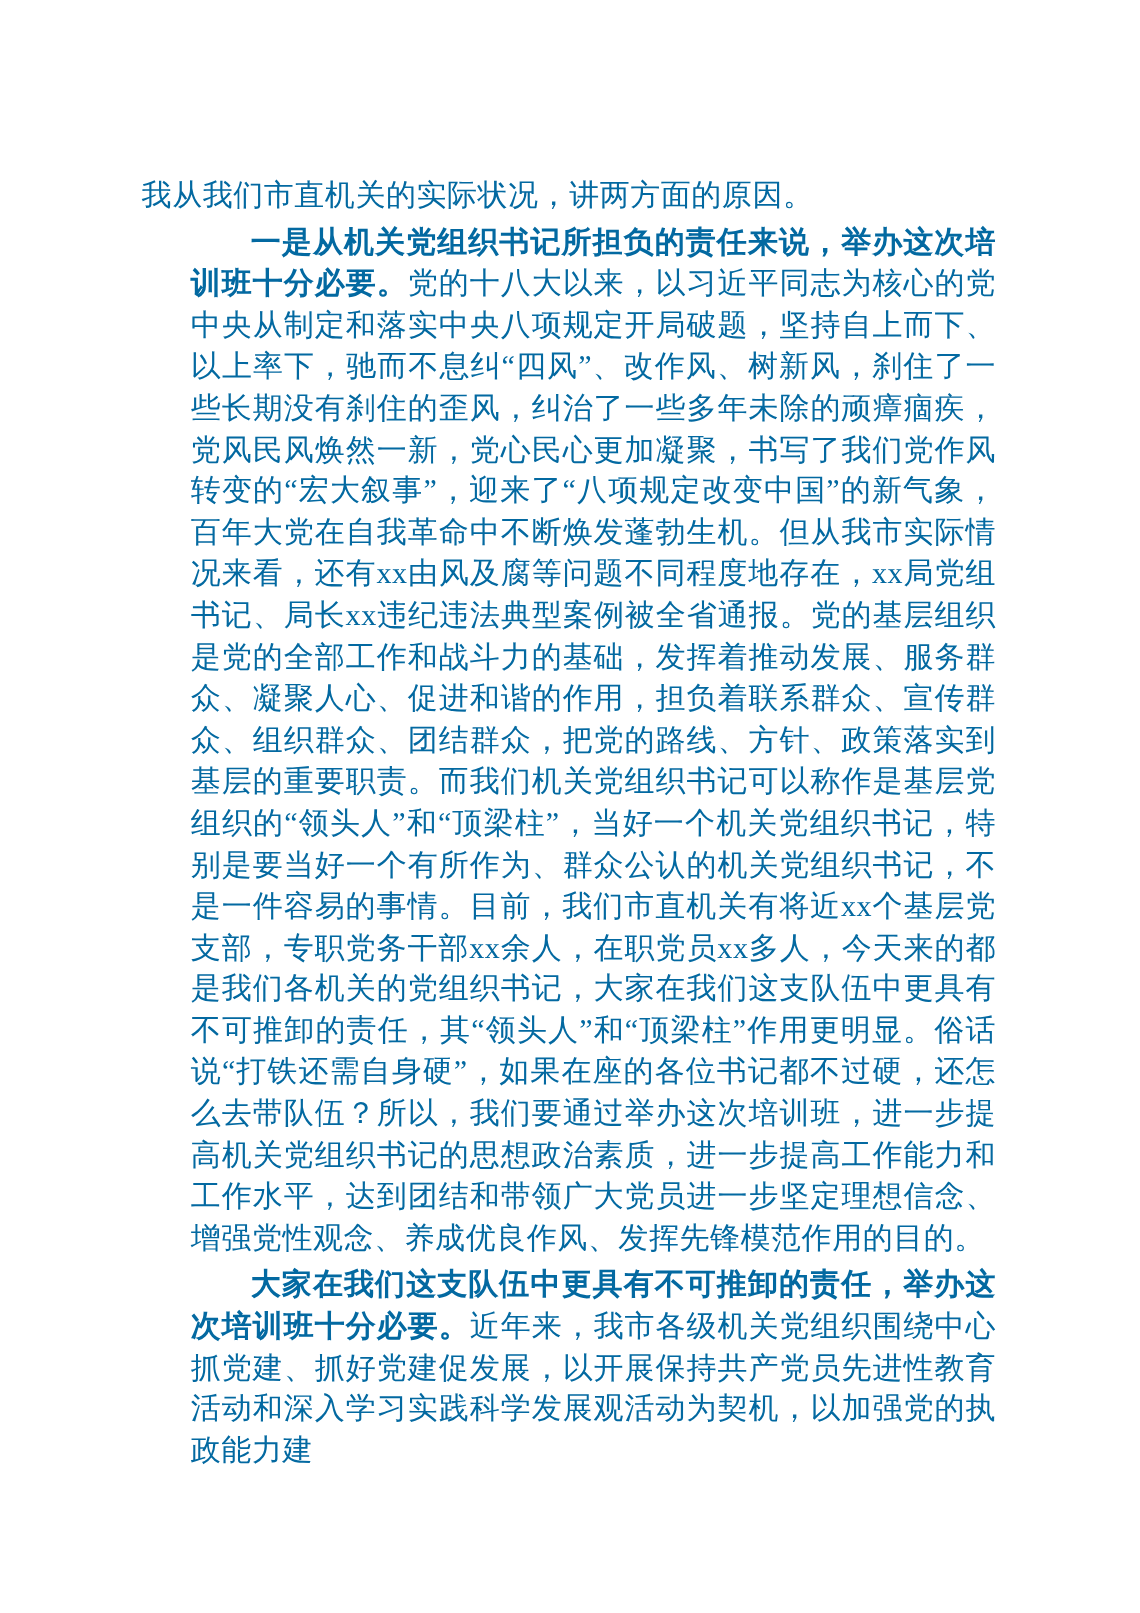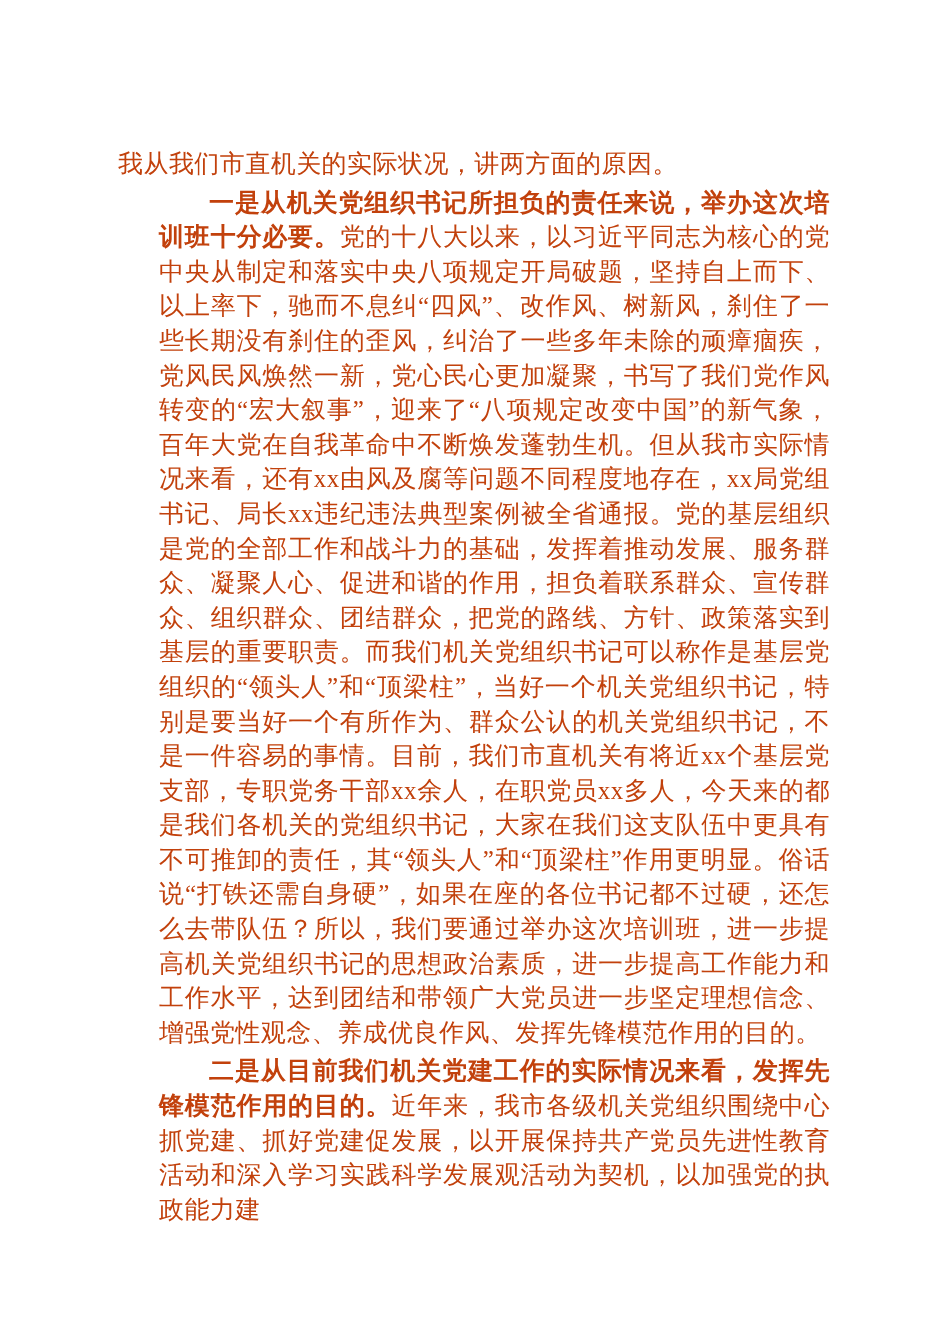--- a/index.html
+++ b/index.html
@@ -23,21 +23,21 @@
     background: #ffffff;
   }
   .doc-body {
     position: absolute;
     left: 118px;
     top: 147px;
     width: 712px;
     font-size: 25px;
     line-height: 34.6px;
     letter-spacing: 0.45px;
-    color: #c2410c;
+    color: #0369a1;
     text-align: justify;
     text-justify: inter-ideograph;
   }
   .para {
     margin: 0 0 4px 0;
     padding: 0;
   }
   .para.indent {
     text-indent: 2em;
     margin-left: 41px;
@@ -45,15 +45,15 @@
   .seg { font-weight: normal; }
   .seg.bold { font-weight: 700; }
 </style>
 </head>
 <body>
 
 <div class="page">
   <div class="doc-body" id="doc-body">
       <p class="para"><span class="seg">我从我们市直机关的实际状况，讲两方面的原因。</span></p>
       <p class="para indent"><span class="seg bold">一是从机关党组织书记所担负的责任来说，举办这次培训班十分必要。</span><span class="seg">党的十八大以来，以习近平同志为核心的党中央从制定和落实中央八项规定开局破题，坚持自上而下、以上率下，驰而不息纠“四风”、改作风、树新风，刹住了一些长期没有刹住的歪风，纠治了一些多年未除的顽瘴痼疾，党风民风焕然一新，党心民心更加凝聚，书写了我们党作风转变的“宏大叙事”，迎来了“八项规定改变中国”的新气象，百年大党在自我革命中不断焕发蓬勃生机。但从我市实际情况来看，还有xx由风及腐等问题不同程度地存在，xx局党组书记、局长xx违纪违法典型案例被全省通报。党的基层组织是党的全部工作和战斗力的基础，发挥着推动发展、服务群众、凝聚人心、促进和谐的作用，担负着联系群众、宣传群众、组织群众、团结群众，把党的路线、方针、政策落实到基层的重要职责。而我们机关党组织书记可以称作是基层党组织的“领头人”和“顶梁柱”，当好一个机关党组织书记，特别是要当好一个有所作为、群众公认的机关党组织书记，不是一件容易的事情。目前，我们市直机关有将近xx个基层党支部，专职党务干部xx余人，在职党员xx多人，今天来的都是我们各机关的党组织书记，大家在我们这支队伍中更具有不可推卸的责任，其“领头人”和“顶梁柱”作用更明显。俗话说“打铁还需自身硬”，如果在座的各位书记都不过硬，还怎么去带队伍？所以，我们要通过举办这次培训班，进一步提高机关党组织书记的思想政治素质，进一步提高工作能力和工作水平，达到团结和带领广大党员进一步坚定理想信念、增强党性观念、养成优良作风、发挥先锋模范作用的目的。</span></p>
-      <p class="para indent"><span class="seg bold">二是从目前我们机关党建工作的实际情况来看，发挥先锋模范作用的目的。</span><span class="seg">近年来，我市各级机关党组织围绕中心抓党建、抓好党建促发展，以开展保持共产党员先进性教育活动和深入学习实践科学发展观活动为契机，以加强党的执政能力建</span></p>
+      <p class="para indent"><span class="seg bold">大家在我们这支队伍中更具有不可推卸的责任，举办这次培训班十分必要。</span><span class="seg">近年来，我市各级机关党组织围绕中心抓党建、抓好党建促发展，以开展保持共产党员先进性教育活动和深入学习实践科学发展观活动为契机，以加强党的执政能力建</span></p>
     </div>
 </div>
 
 </body></html>

